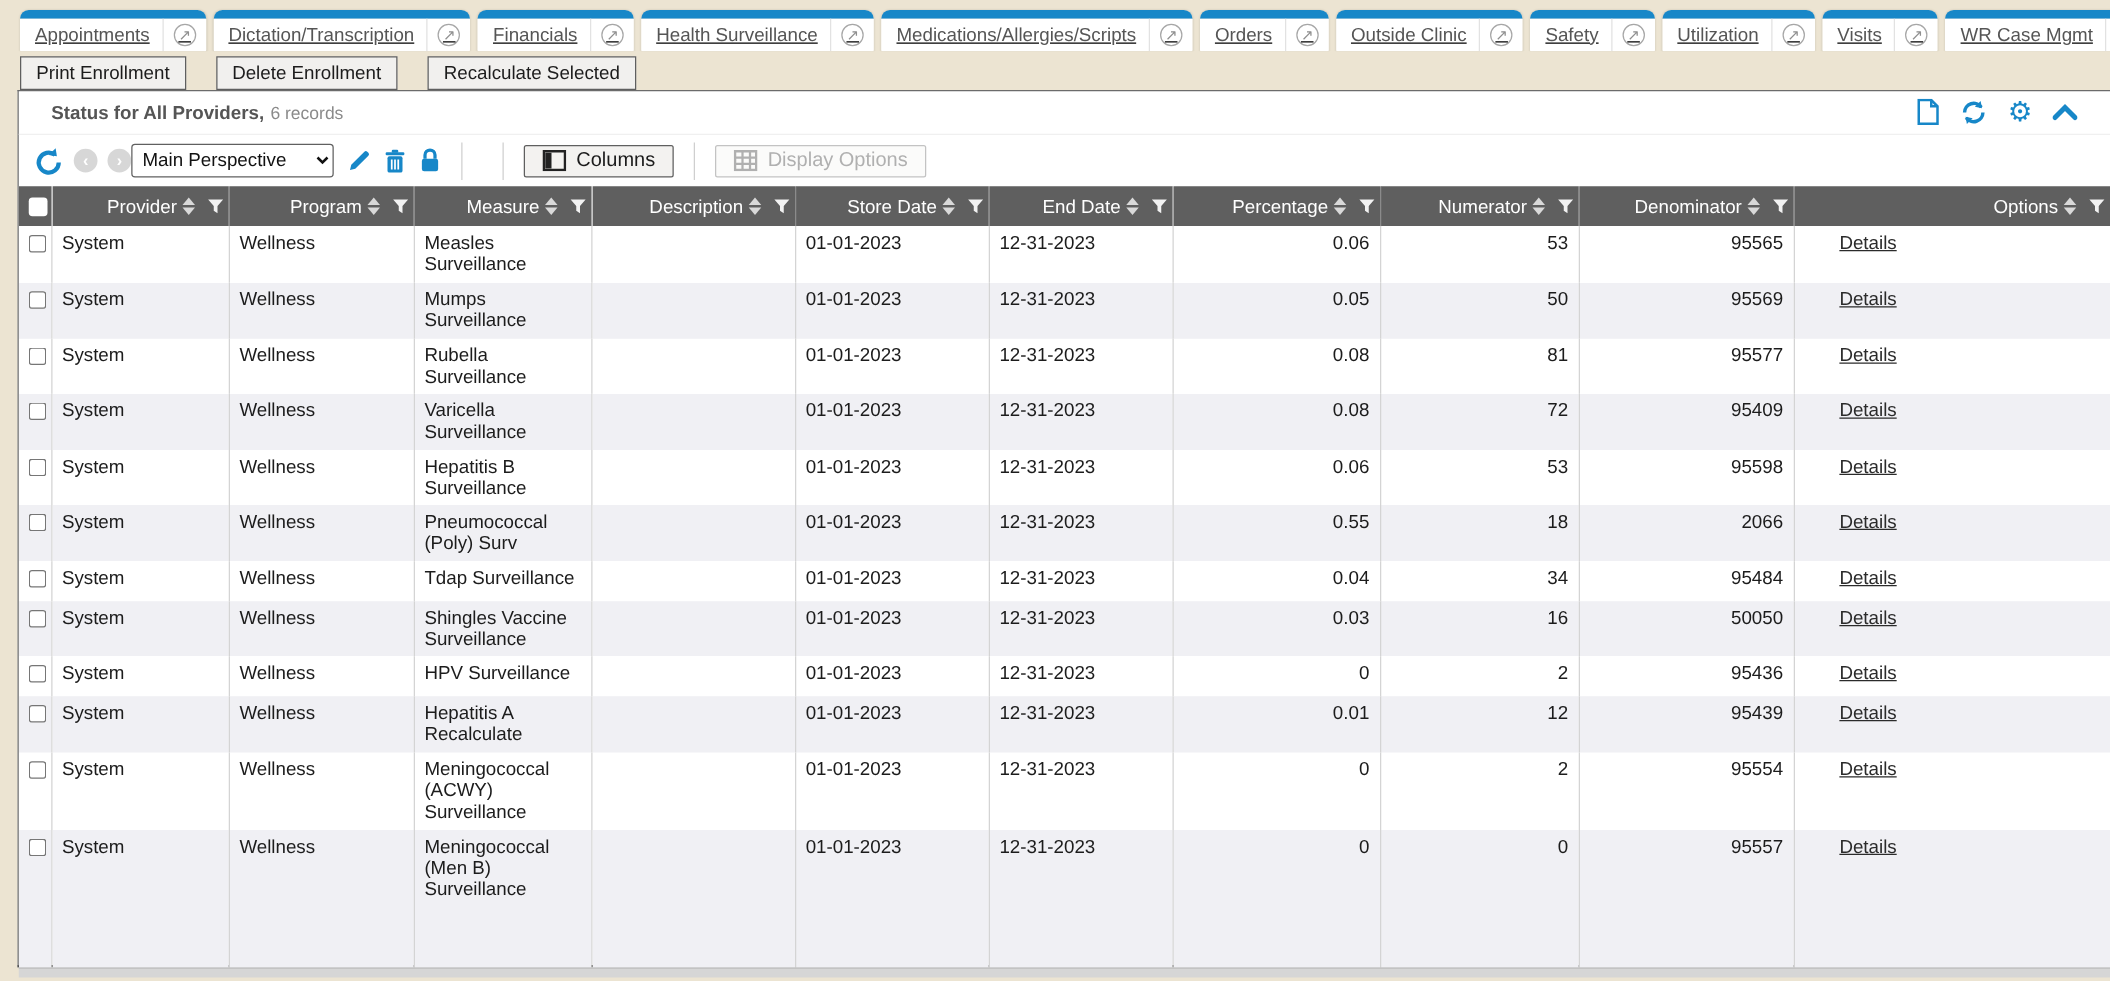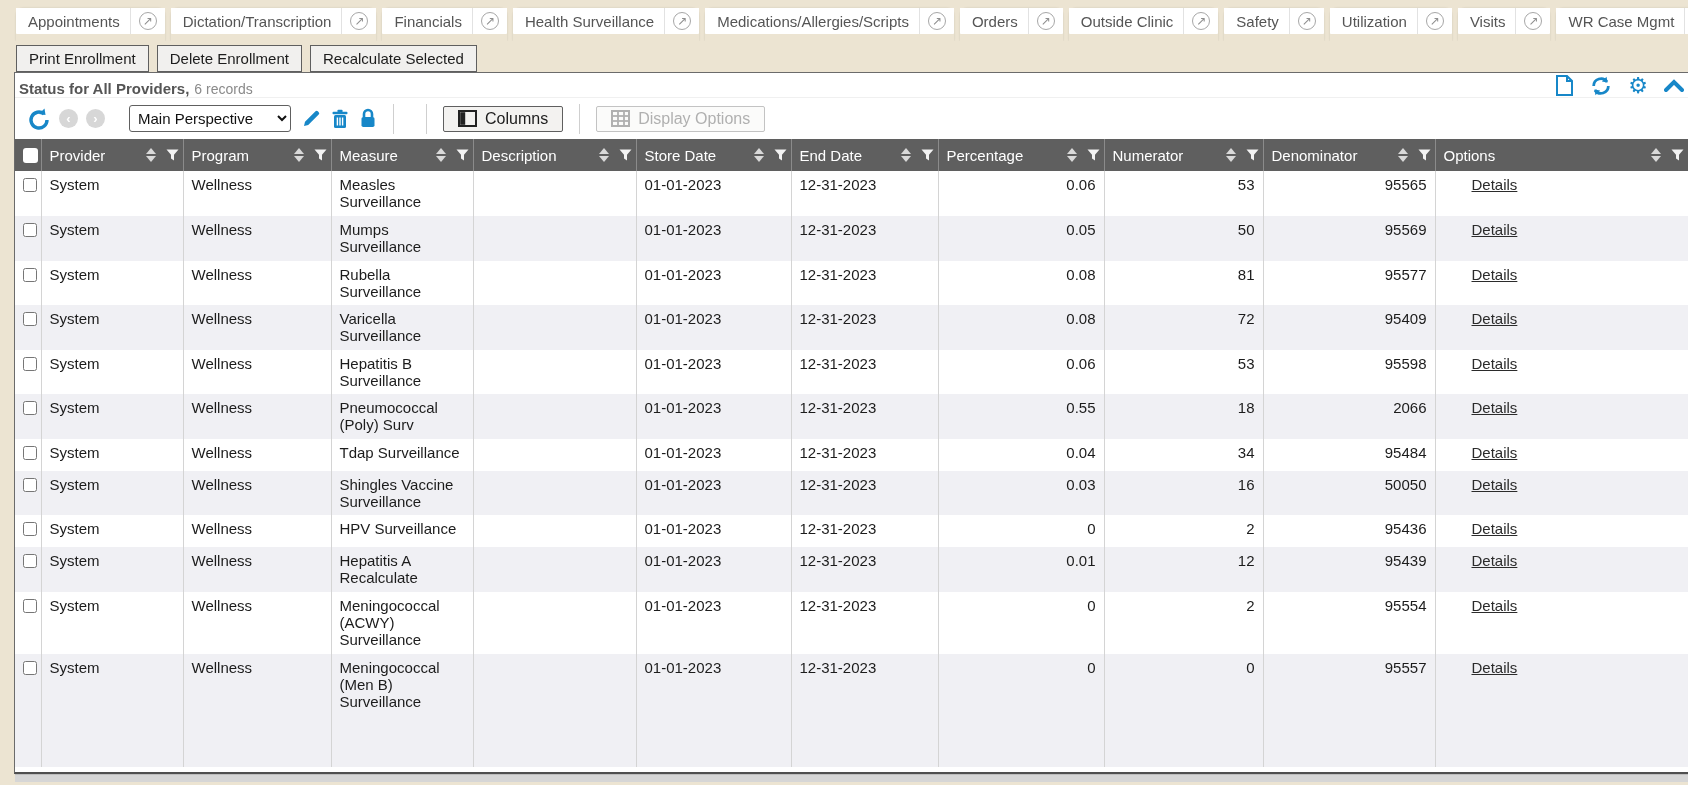--- a/index.html
+++ b/index.html
@@ -2,68 +2,68 @@
 <html><head>
 <meta charset="utf-8">
 <style>
   * { margin:0; padding:0; box-sizing:border-box; }
   html,body { width:1688px; height:785px; overflow:hidden;
     font-family:"Liberation Sans", sans-serif; background:#ece4d2; }
 
   
   .tabs-row { display:flex; gap:6px; padding:8px 0 0 16px; height:41px;
     overflow:hidden; white-space:nowrap; }
-  .tab { display:flex; border-radius:7px 7px 0 0;
-    flex:0 0 auto; box-shadow:0 0 2px rgba(0,0,0,.15); cursor:pointer; }
+  .tab { display:flex; flex-direction:column; border-radius:7px 7px 0 0;
+    flex:0 0 auto; box-shadow:0 0 2px rgba(0,0,0,.15); cursor:pointer;text-decoration:underline; }
   .tab-bluebar { height:7px; background:#1787c8; border-radius:7px 7px 0 0; }
   .tab-body { background:#fff; display:flex; align-items:center; height:26px;
     padding:0 0 0 12px; border-radius:0 0 1px 1px; }
   .tab-label { color:#555; font-size:15px; padding-right:10px; }
   .tab-sep { width:1px; height:26px; background:#e2e2e2; }
   .tab-open { width:34px; display:flex; align-items:center; justify-content:center; }
   .open-circle { width:18px; height:18px; border:1px solid #a7a7a7; border-radius:50%;
     color:#8f8f8f; font-size:12px; line-height:16px; text-align:center; }
 
   
-  .actions-row { display:flex; gap:8px; padding:4px 0 0 16px; height:31px; }
+  .actions-row { display:flex; gap:24px; padding:4px 0 0 16px; height:31px; }
   .gray-btn { background:#f1f0ee; border:1px solid #5f5f5f; color:#1c1c1c;
     font-size:15px; padding:2px 12px; font-family:inherit; cursor:pointer; }
 
   
   .panel { margin-left:14px; width:1674px; height:702px; background:#fff;
     border-top:1px solid #6b6b6b; border-left:1px solid #6b6b6b;
     border-bottom:2px solid #4f4f4f; position:relative; }
 
-  .status-row { height:25px; display:flex; align-items:flex-end; padding:0 4px;
+  .status-row { height:35px; display:flex; align-items:center; padding:0 26px;
     border-bottom:1px solid #f0f0f0; }
   .status-title { color:#555; font-weight:bold; font-size:15px; }
   .status-records { color:#8a8a8a; font-size:14px; margin-left:5px; }
   .status-icons { margin-left:auto; display:flex; align-items:center; gap:16px; }
   .blue-ic { color:#1787c8; cursor:pointer; display:flex; align-items:center; }
 
   .toolbar { height:41px; display:flex; align-items:center; padding:0 0 0 12px; }
   .tb-gap { width:8px; }
   .circle-btn { width:19px; height:19px; border-radius:50%; background:#d7d7d7;
     color:#fff; font-size:13px; font-weight:bold; display:flex; align-items:center;
     justify-content:center; cursor:default; line-height:1; }
-  .perspective { margin-left:24px; height:27px; width:162px; font-size:15px;
+  .perspective { margin-left:0; height:27px; width:162px; font-size:15px;
     font-family:inherit; color:#111; border:1px solid #606060; border-radius:3px;
     background:#fff; padding:0 4px; }
   .tb-icon { margin-left:10px; cursor:pointer; display:flex; align-items:center; }
   .tb-divider { width:1px; height:30px; background:#cfcfcf; margin:0 16px; }
   .tb-btn { display:flex; align-items:center; gap:8px; background:#f3f2f0;
     border:1px solid #5f5f5f; border-radius:2px; font-size:16px; color:#1c1c1c;
     padding:3px 14px; font-family:inherit; cursor:pointer; }
   .tb-btn.disabled { border-color:#c3c3c3; color:#b0b0b0; background:#fbfbfa;
     cursor:default; }
 
   
   table { border-collapse:collapse; table-layout:fixed; width:1673px; }
   thead th { background:#5f5f5f; color:#fff; font-weight:normal; font-size:15px;
-    text-align:left; height:32px; padding:0 4px 0 8px; border-right:1px solid #8b8b8b;
+    text-align:right; height:32px; padding:0 4px 0 8px; border-right:1px solid #8b8b8b;
     overflow:hidden; white-space:nowrap; }
   th .th-inner { display:flex; align-items:center; }
   th .th-label { flex:1 1 auto; overflow:hidden; }
   .sort-ic { display:inline-flex; flex-direction:column; gap:2px; margin:0 10px 0 4px;
     cursor:pointer; }
   .sort-ic .up { width:0; height:0; border-left:5px solid transparent;
     border-right:5px solid transparent; border-bottom:6px solid #d9d9d9; }
   .sort-ic .dn { width:0; height:0; border-left:5px solid transparent;
     border-right:5px solid transparent; border-top:6px solid #d9d9d9; }
   .funnel { cursor:pointer; display:inline-flex; }

